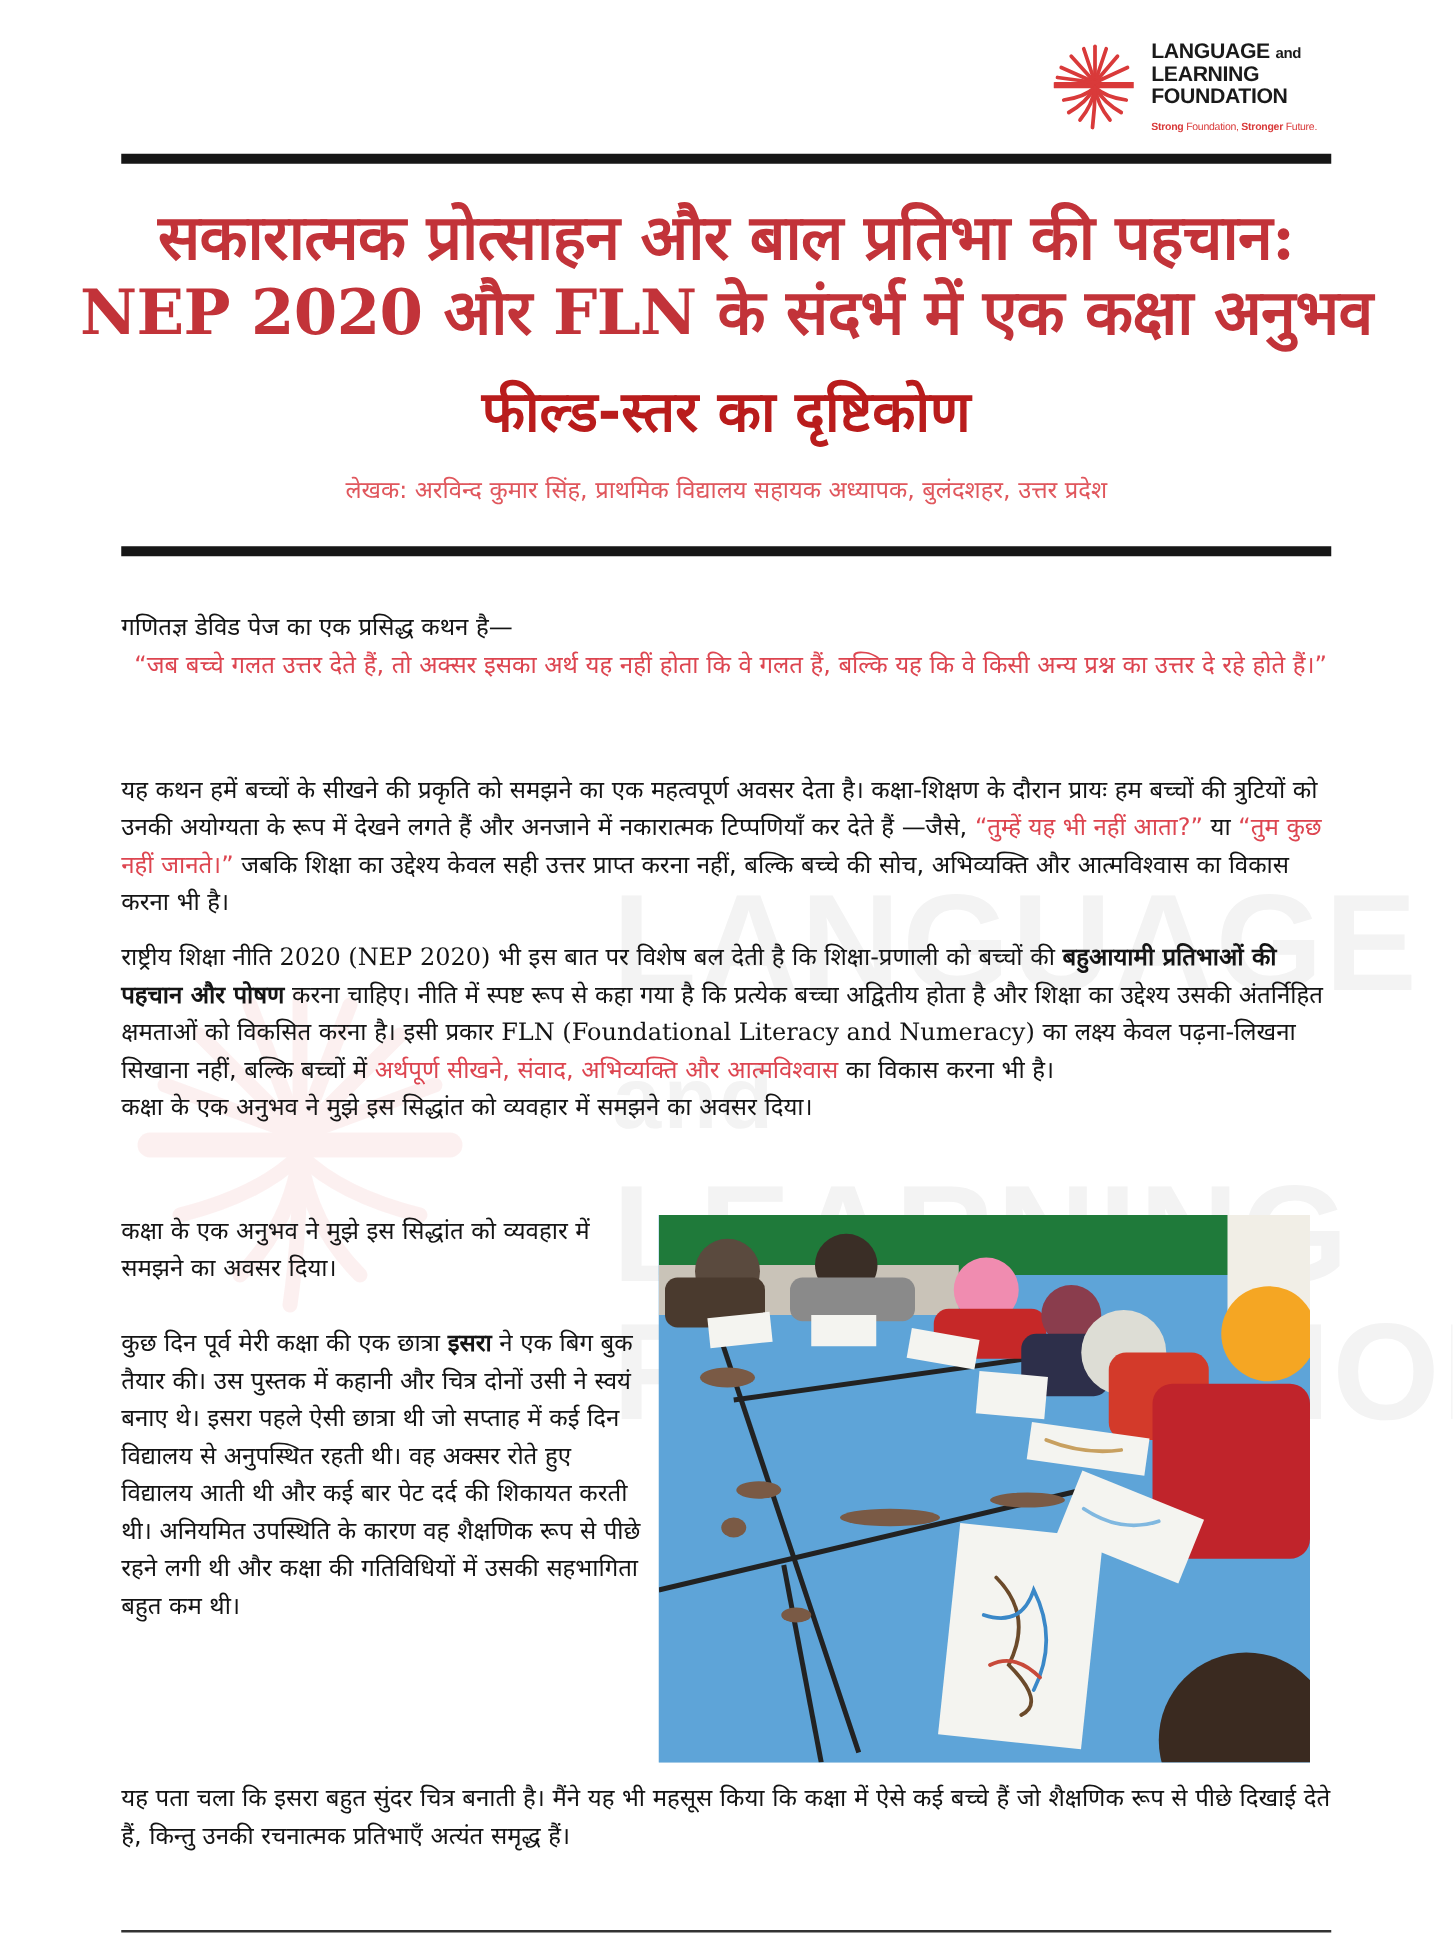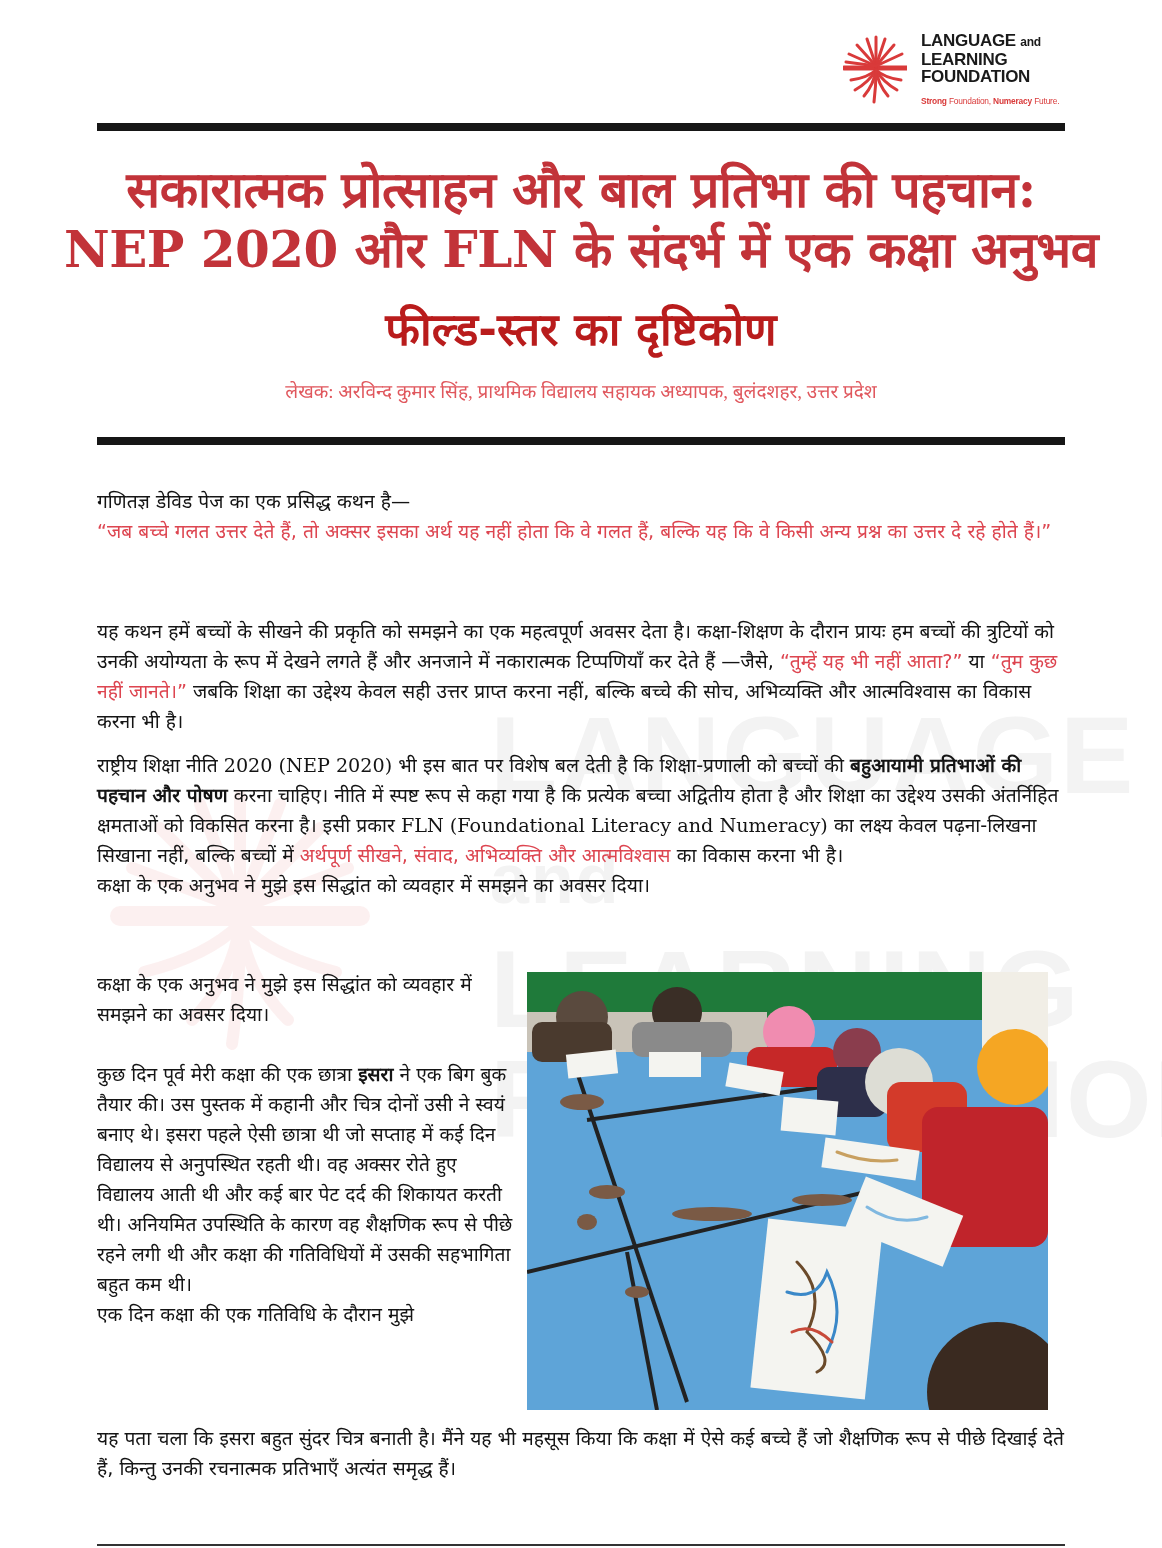--- a/index.html
+++ b/index.html
@@ -25,24 +25,24 @@
 
   .rule-thick { position: absolute; left: 97px; width: 968px; height: 8px; background: #161616; }
   .rule-thin { position: absolute; left: 97px; width: 968px; height: 2px; background: #333; top: 1544px; }
 
   .title { position: absolute; left: 60px; width: 1042px; top: 160px; text-align: center;
            font-family: "DejaVu Serif", "Liberation Serif", serif; font-weight: bold; color: #c23339;
            font-size: 50px; line-height: 60px; letter-spacing: -0.5px; }
   .subtitle { position: absolute; left: 60px; width: 1042px; top: 306px; text-align: center;
               font-family: "DejaVu Sans", sans-serif; font-weight: bold; font-size: 45px; line-height: 48px; color: #b91c1c; }
   .author { position: absolute; left: 60px; width: 1042px; top: 377px; text-align: center;
-            font-size: 19px; line-height: 30px; color: #e0575d; font-family: Liberation Serif, serif; }
+            font-size: 19px; line-height: 30px; color: #e0575d; }
 
   .body-block { position: absolute; left: 97px; width: 975px; font-size: 19.2px; line-height: 30px; color: #141414; }
-  .red { color: #dd4550; }
+  .red { color: #dd4550; text-align: center; }
   .b { font-weight: bold; }
   .serif-b { font-family: "DejaVu Serif", "Liberation Serif", serif; font-weight: normal; }
 
   .p-intro { top: 487px; }
   .p-2 { top: 604px; margin-top: 13px; }
   .p-3 { top: 751px; }
   .col-left { position: absolute; left: 97px; width: 420px; font-size: 19.2px; line-height: 30px; top: 970px; }
   .p-last { top: 1424px; }
 
   .photo { position: absolute; left: 527px; top: 972px; width: 521px; height: 438px; overflow: hidden;
@@ -97,21 +97,21 @@
       <path d="M33 36 Q26 48 12 56"></path>
       <path d="M33 36 Q40 48 54 56"></path>
       <path d="M33 36 Q33 52 31 68"></path>
     </g>
   </svg>
   <div class="logo-name">
     <div><span>LANGUAGE</span> <span class="and">and</span></div>
     <div>LEARNING</div>
     <div>FOUNDATION</div>
   </div>
-  <div class="logo-tag"><b>Strong</b><span> Foundation, </span><b>Numeracy</b><span> Future.</span></div>
+  <div class="logo-tag"><b>Strong</b><span> Foundation, </span><b>Stronger</b><span> Future.</span></div>
 </div>
 
 <div class="rule-thick" style="top:123px"></div>
 
 <div class="title">
   <div>सकारात्मक प्रोत्साहन और बाल प्रतिभा की पहचान:</div>
   <div>NEP 2020 और FLN के संदर्भ में एक कक्षा अनुभव</div>
 </div>
 
 <div class="subtitle">फील्ड-स्तर का दृष्टिकोण</div>
@@ -125,21 +125,20 @@
 </div>
 
 <div class="body-block p-2"><span>यह कथन हमें बच्चों के सीखने की प्रकृति को समझने का एक महत्वपूर्ण अवसर देता है। कक्षा-शिक्षण के दौरान प्रायः हम बच्चों की त्रुटियों को उनकी अयोग्यता के रूप में देखने लगते हैं और अनजाने में नकारात्मक टिप्पणियाँ कर देते हैं —जैसे, </span><span class="red">“तुम्हें यह भी नहीं आता?”</span><span> या </span><span class="red">“तुम कुछ नहीं जानते।”</span><span> जबकि शिक्षा का उद्देश्य केवल सही उत्तर प्राप्त करना नहीं, बल्कि बच्चे की सोच, अभिव्यक्ति और आत्मविश्वास का विकास करना भी है।</span></div>
 
 <div class="body-block p-3"><span class="serif-b">राष्ट्रीय शिक्षा नीति 2020 (NEP 2020)</span><span> भी इस बात पर विशेष बल देती है कि शिक्षा-प्रणाली को बच्चों की </span><span class="b">बहुआयामी प्रतिभाओं की पहचान और पोषण</span><span> करना चाहिए। नीति में स्पष्ट रूप से कहा गया है कि प्रत्येक बच्चा अद्वितीय होता है और शिक्षा का उद्देश्य उसकी अंतर्निहित क्षमताओं को विकसित करना है। इसी प्रकार </span><span class="serif-b">FLN (Foundational Literacy and Numeracy)</span><span> का लक्ष्य केवल पढ़ना-लिखना सिखाना नहीं, बल्कि बच्चों में </span><span class="red">अर्थपूर्ण सीखने, संवाद, अभिव्यक्ति और आत्मविश्वास</span><span> का विकास करना भी है।</span><br><span>कक्षा के एक अनुभव ने मुझे इस सिद्धांत को व्यवहार में समझने का अवसर दिया।</span></div>
 
 <div class="col-left">
   <div>कक्षा के एक अनुभव ने मुझे इस सिद्धांत को व्यवहार में समझने का अवसर दिया।</div>
   <div class="gap"></div>
   <div><span>कुछ दिन पूर्व मेरी कक्षा की एक छात्रा </span><span class="b">इसरा</span><span> ने एक बिग बुक तैयार की। उस पुस्तक में कहानी और चित्र दोनों उसी ने स्वयं बनाए थे। इसरा पहले ऐसी छात्रा थी जो सप्ताह में कई दिन विद्यालय से अनुपस्थित रहती थी। वह अक्सर रोते हुए विद्यालय आती थी और कई बार पेट दर्द की शिकायत करती थी। अनियमित उपस्थिति के कारण वह शैक्षणिक रूप से पीछे रहने लगी थी और कक्षा की गतिविधियों में उसकी सहभागिता बहुत कम थी।</span></div>
-  <div>एक दिन कक्षा की एक गतिविधि के दौरान मुझे</div>
 </div>
 
 <div class="photo">
   <svg width="521" height="438" viewBox="0 0 521 438">
     <rect x="0" y="0" width="521" height="438" fill="#5ea4d8"></rect>
     <rect x="0" y="0" width="521" height="48" fill="#1f7a3a"></rect>
     <rect x="0" y="40" width="240" height="40" fill="#c9c3b8"></rect>
     <rect x="455" y="0" width="66" height="95" fill="#f1eee6"></rect>
 
     <g stroke="#222" stroke-width="4">

